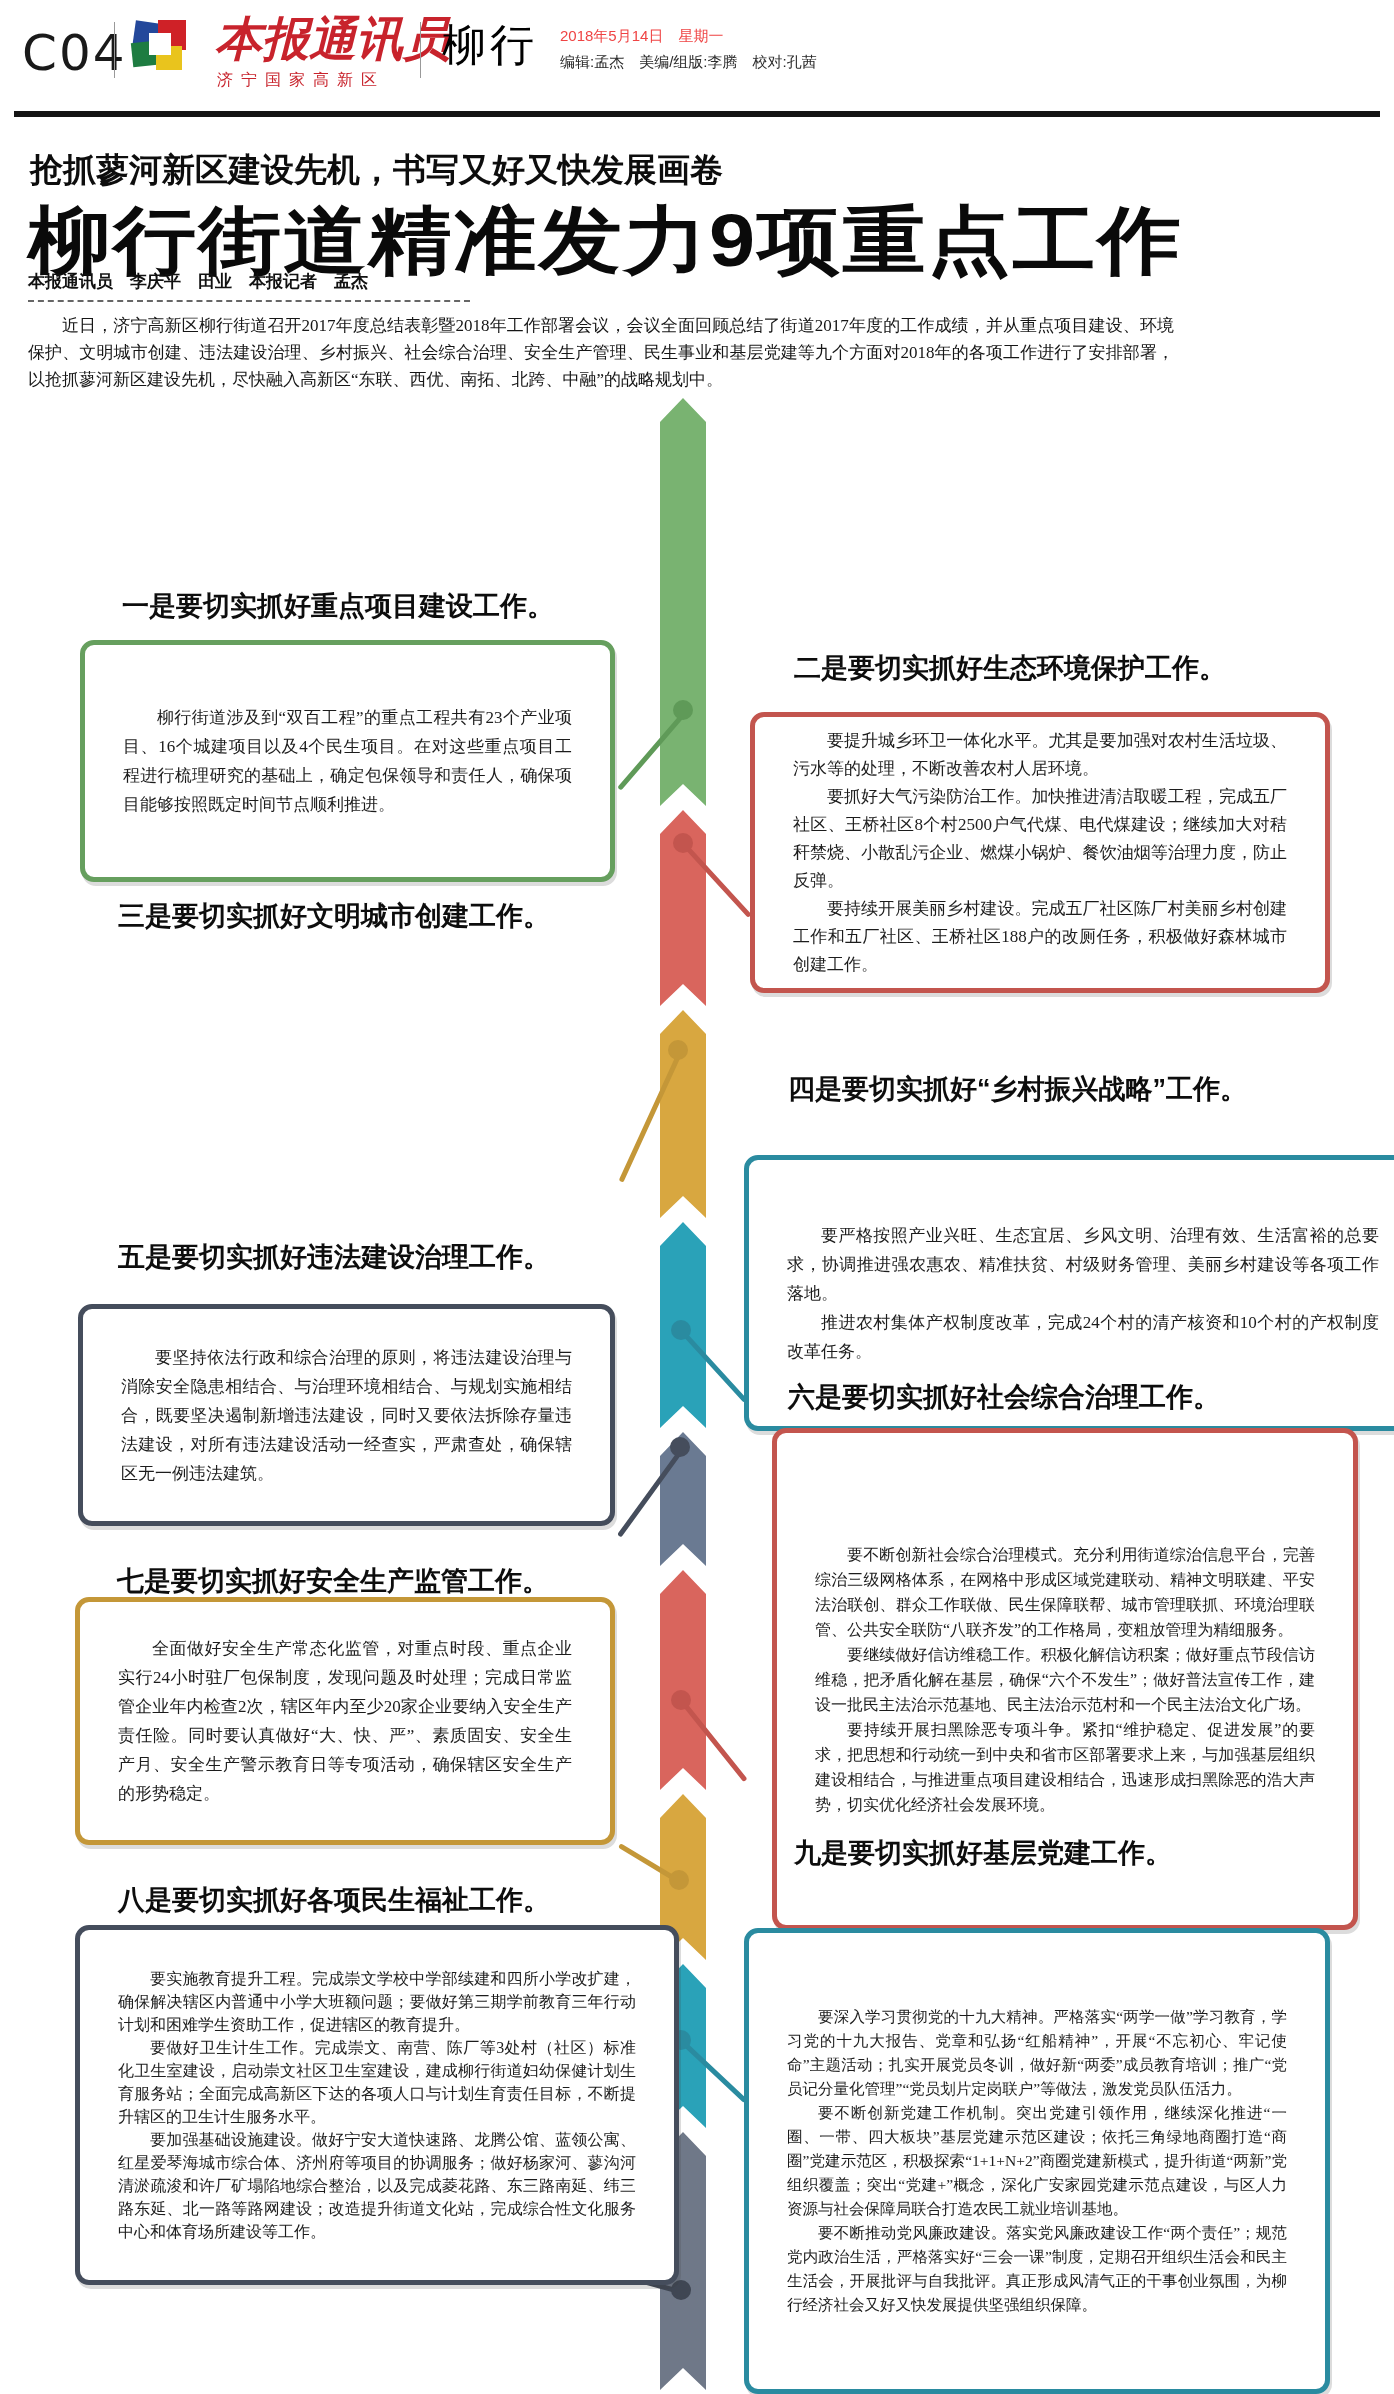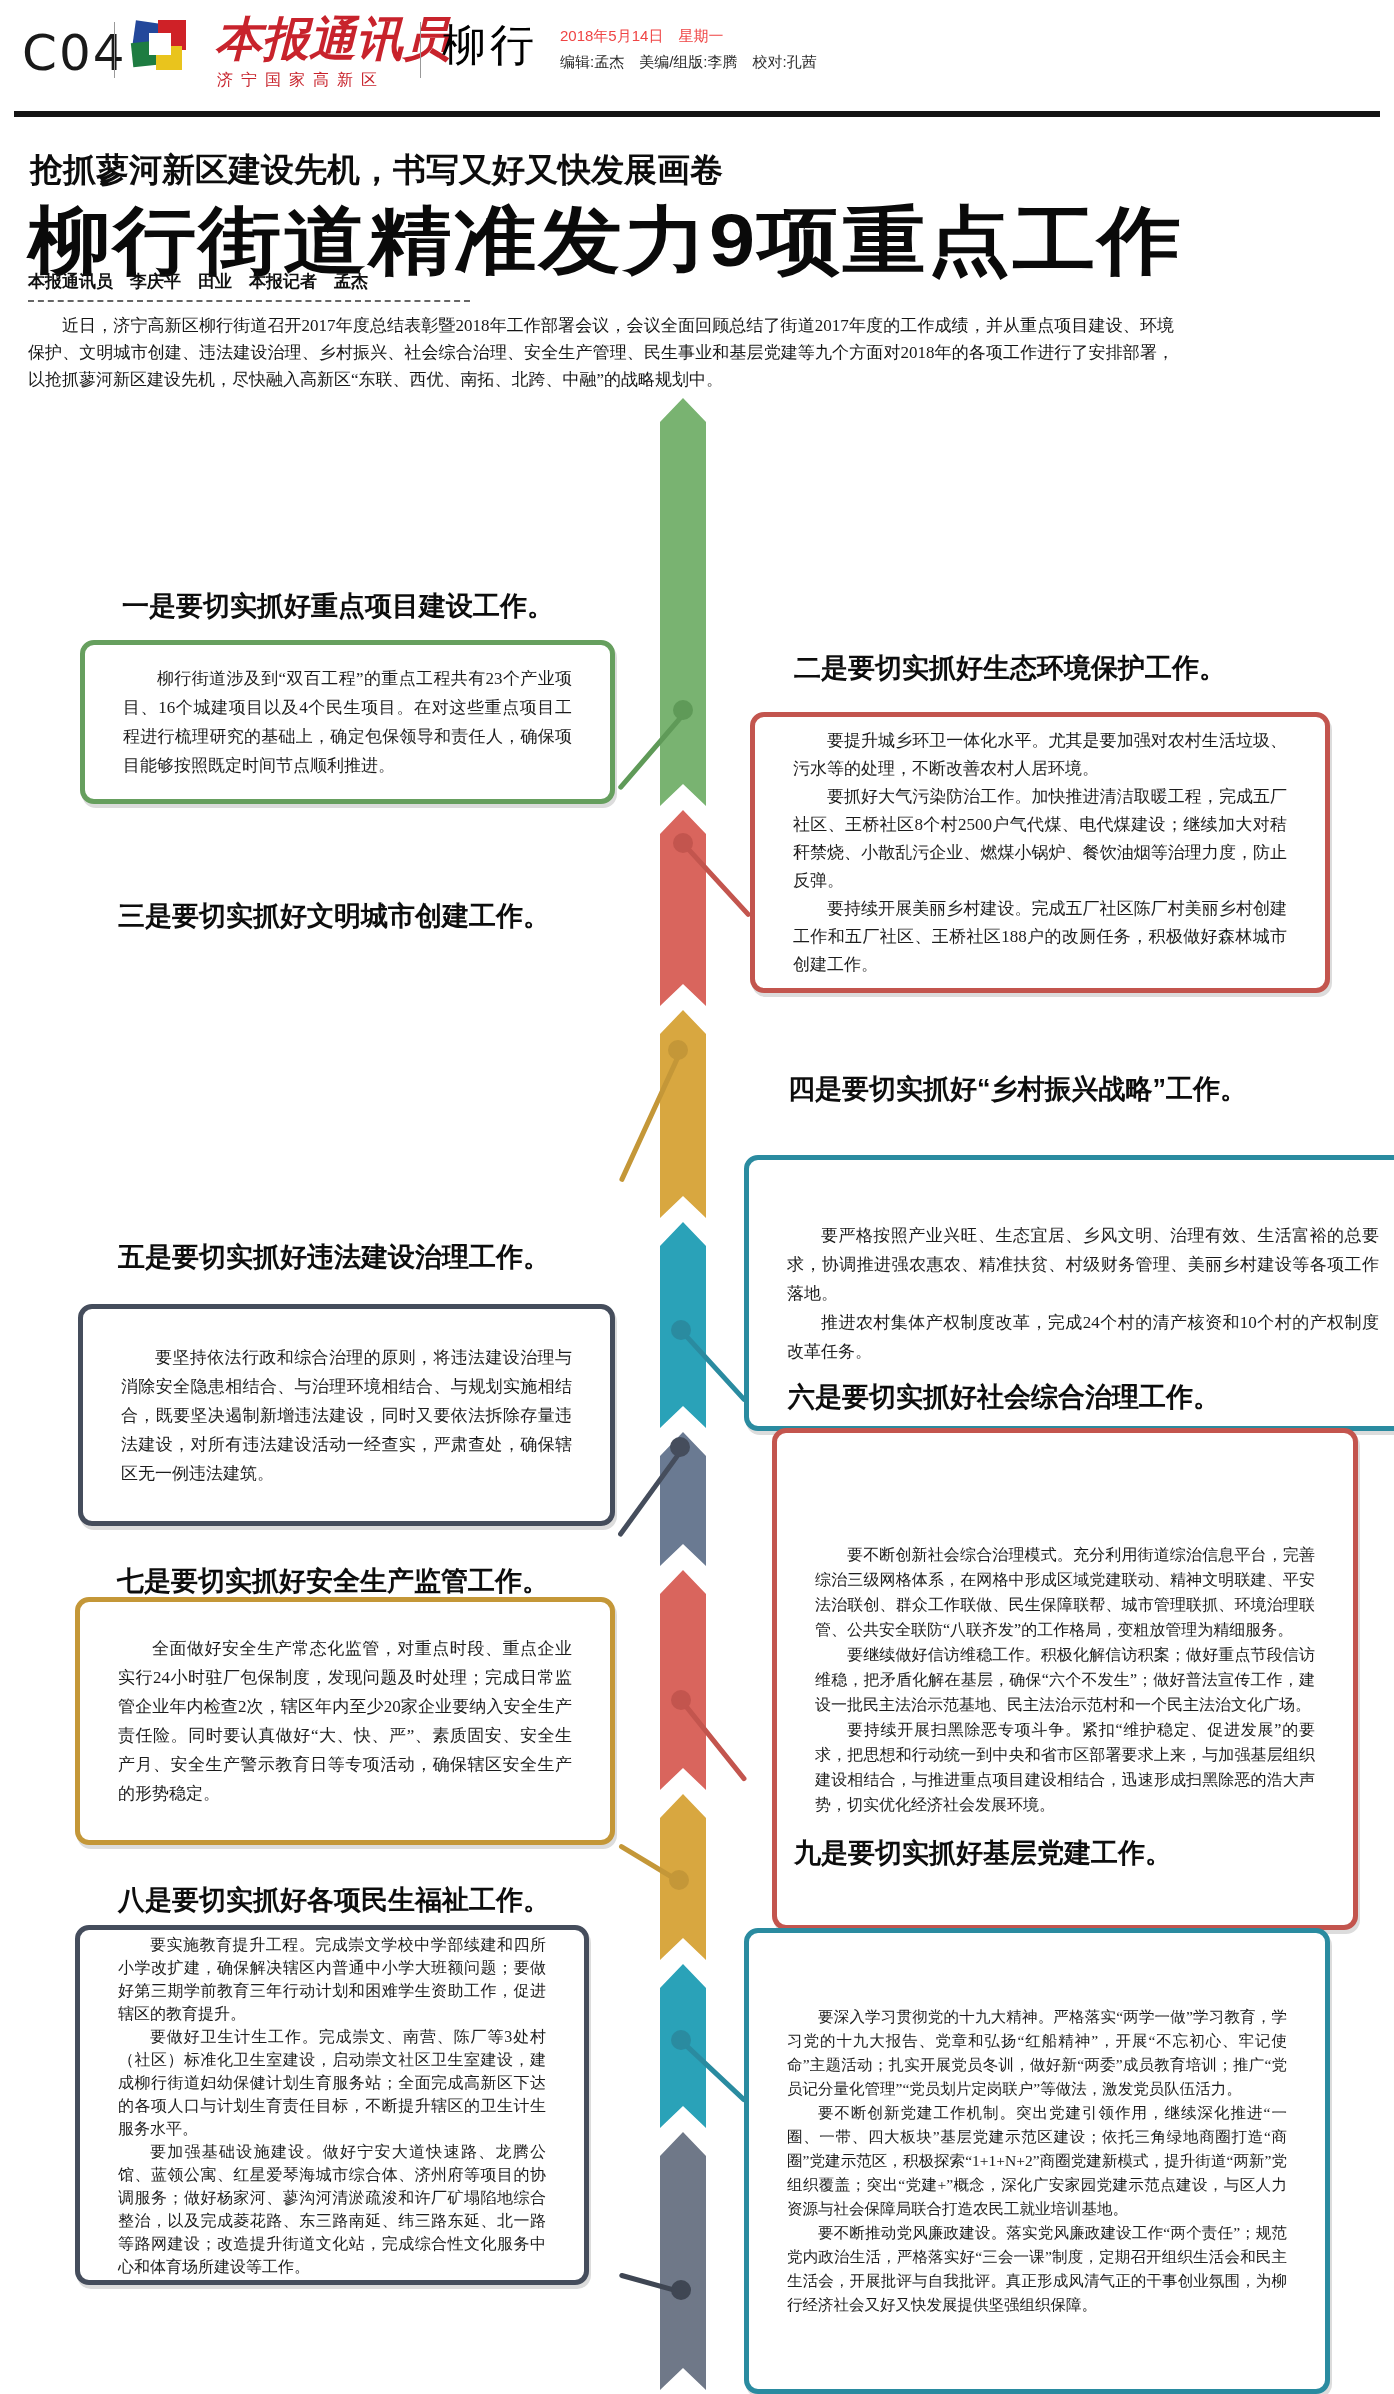--- a/index.html
+++ b/index.html
@@ -81,28 +81,28 @@
   .h6 { left:788px; top:1379px; }
   .h7 { left:117px; top:1563px; }
   .h8 { left:118px; top:1882px; }
   .h9 { left:794px; top:1835px; }
 
   .sec-box { position:absolute; background:#fff; border-style:solid; border-width:5px; border-radius:14px;
              display:flex; flex-direction:column; justify-content:center;
              padding:18px 38px; font-family:"Liberation Serif", serif; color:#1c1c1c;
              box-shadow:2px 4px 0 rgba(60,60,60,0.18); }
   .sec-box p { text-indent:2em; text-align:justify; }
-  .b1 { left:80px;  top:640px;  width:535px; height:164px; border-color:#669f5e; font-size:17px; line-height:29px; }
+  .b1 { left:80px;  top:640px;  width:535px; height:242px; border-color:#669f5e; font-size:17px; line-height:29px; }
   .b2 { left:750px; top:712px;  width:580px; height:281px; border-color:#c3554e; font-size:17px; line-height:28px; }
   .b3 { left:75px;  top:958px;  width:542px; height:266px; border-color:#c49738; font-size:17px; line-height:29px; }
   .b4 { left:744px; top:1155px; width:678px; height:276px; border-color:#2a8ba0; font-size:17px; line-height:29px; }
   .b5 { left:78px;  top:1304px; width:537px; height:222px; border-color:#454d5c; font-size:17px; line-height:29px; }
   .b6 { left:744px; top:1428px; width:586px; height:502px; border-color:#c3554e; font-size:16px; line-height:25px;margin-left:28px; }
   .b7 { left:75px;  top:1597px; width:540px; height:248px; border-color:#c49738; font-size:17px; line-height:29px; }
-  .b8 { left:75px;  top:1925px; width:514px; height:360px; border-color:#454d5c; font-size:16px; line-height:23px; }
+  .b8 { left:75px;  top:1925px; width:604px; height:360px; border-color:#454d5c; font-size:16px; line-height:23px; }
   .b9 { left:744px; top:1928px; width:586px; height:466px; border-color:#2a8ba0; font-size:15.5px; line-height:24px; }
 </style>
 </head>
 <body>
 
 <div class="page">
 
   <div class="page-code">C04</div>
   <div class="mast-divider dv1"></div>
   <div class="logo">

